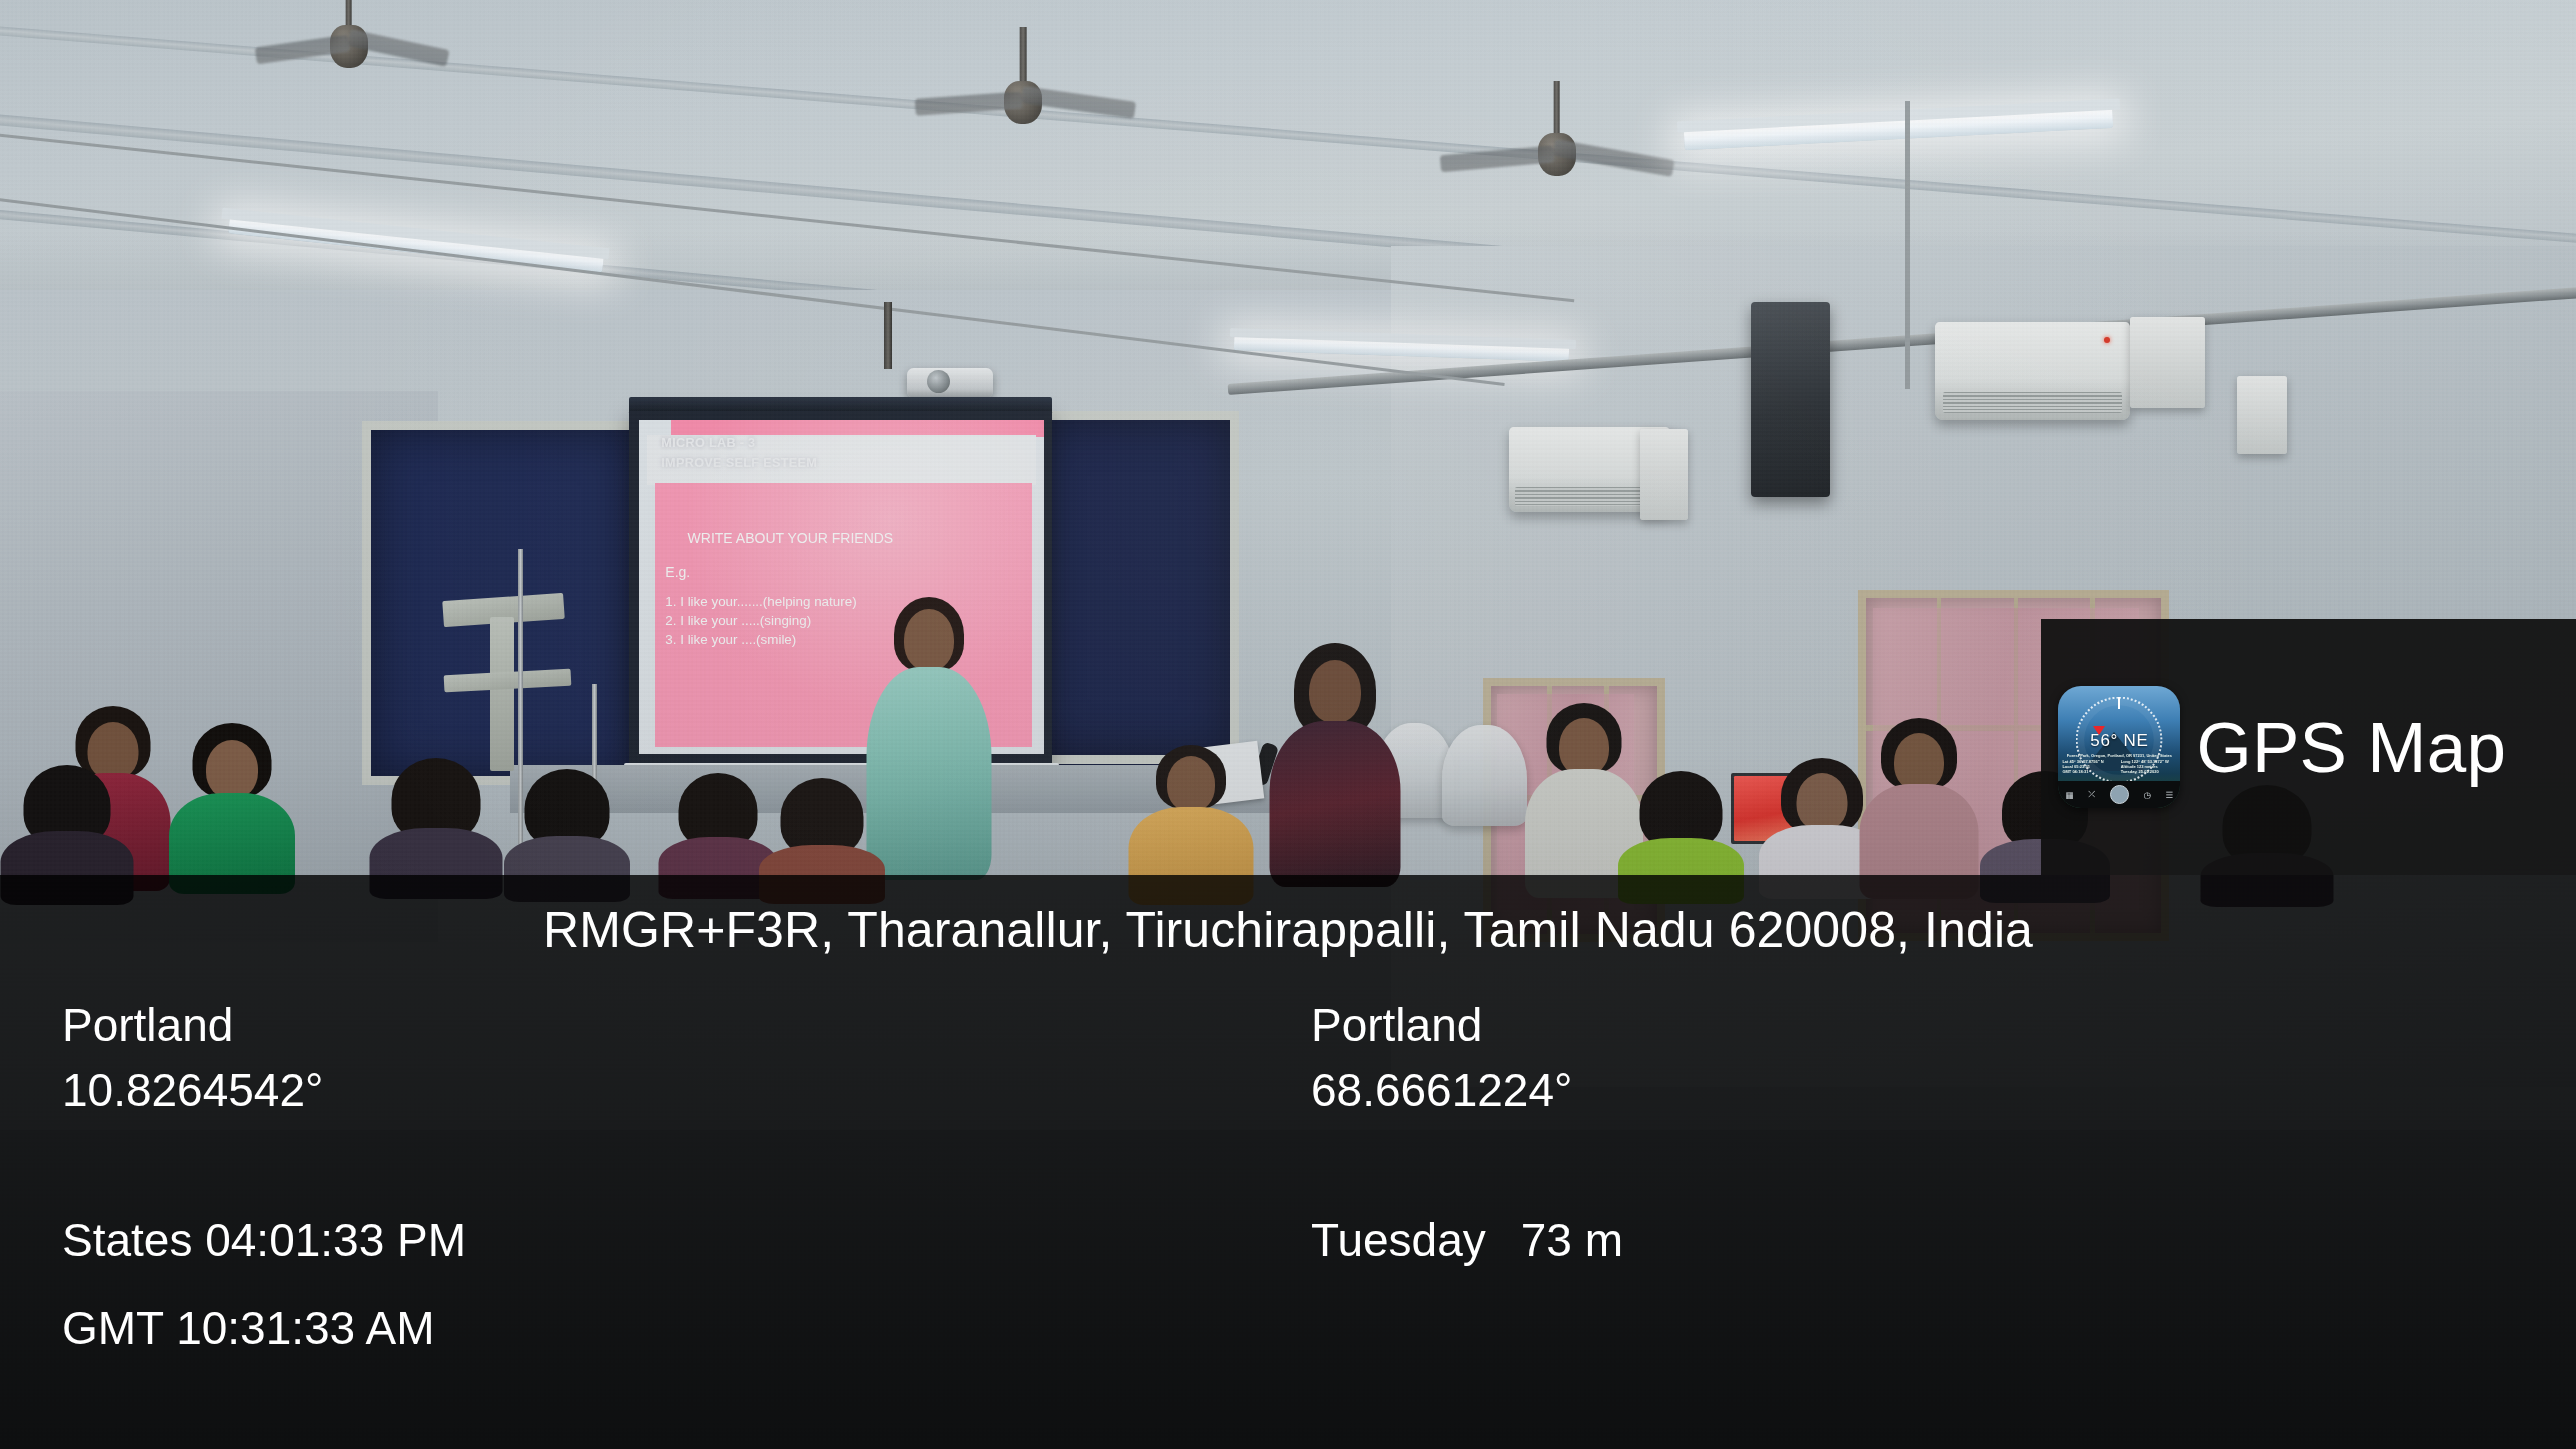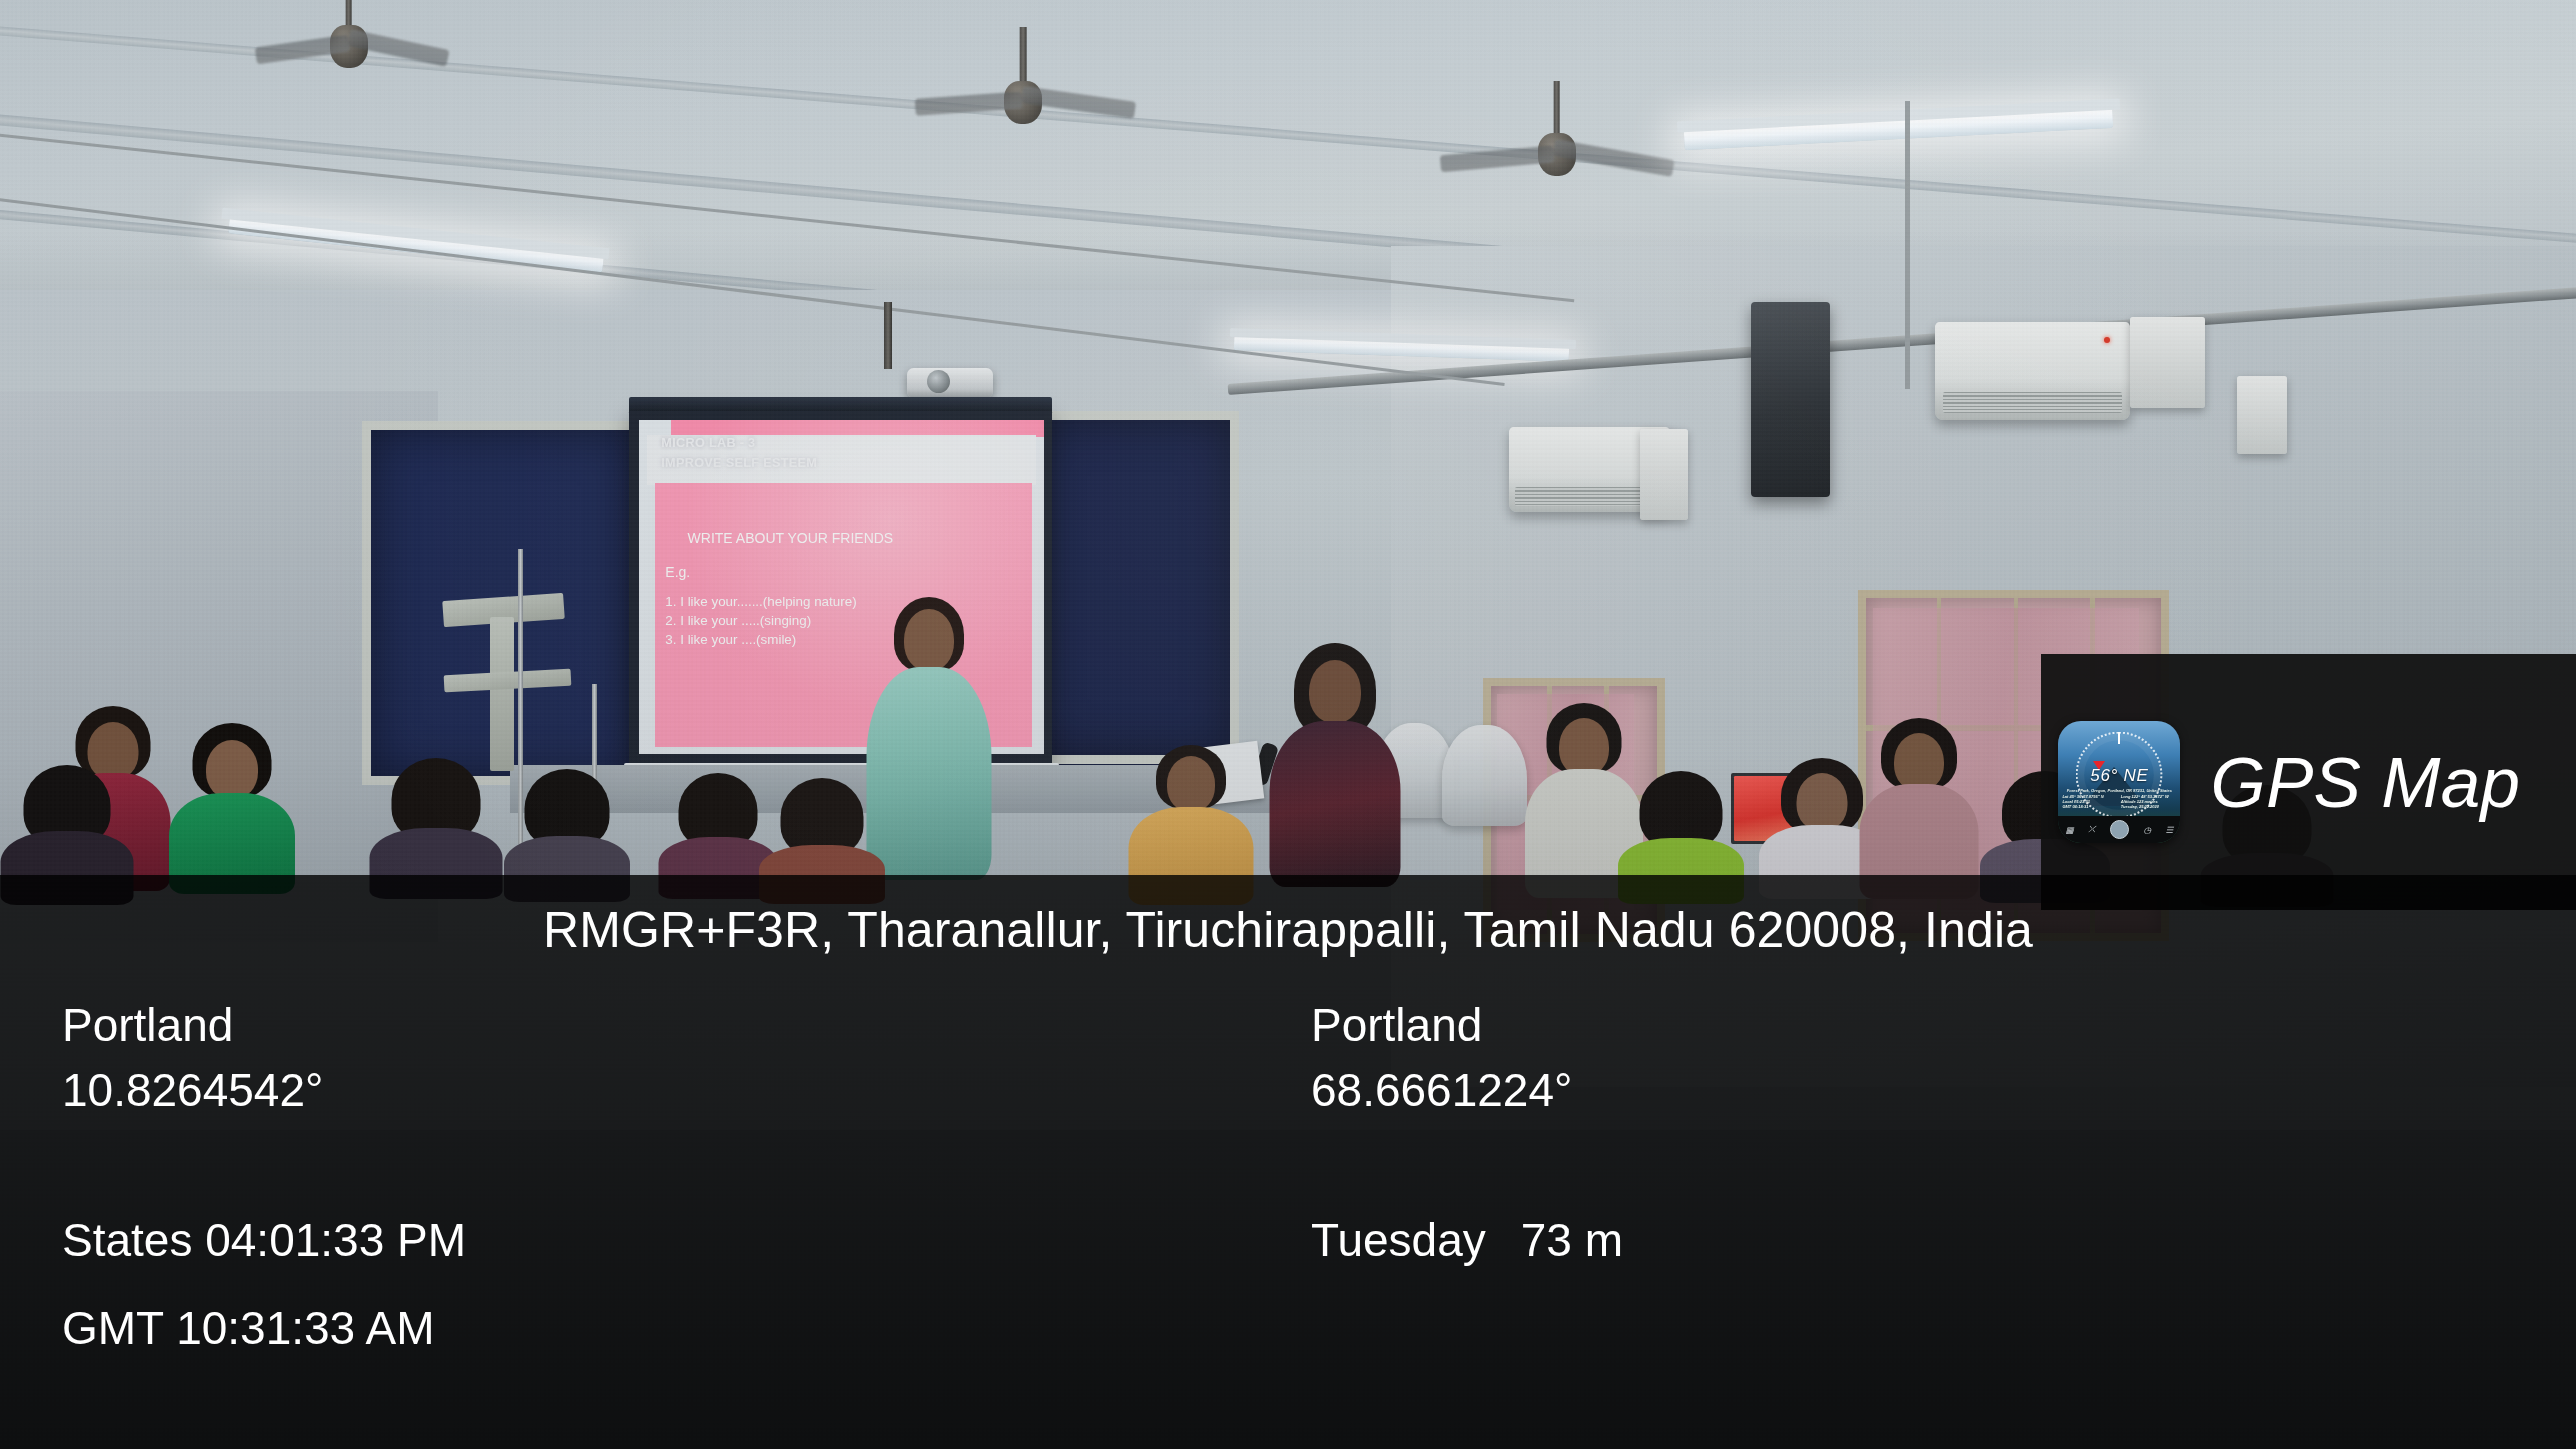--- a/index.html
+++ b/index.html
@@ -391,29 +391,28 @@
     font-size: 46px;
     line-height: 1.0;
     white-space: nowrap;
   }
   .alt-gap { display: inline-block; width: 35px; }
 
   
   .wm {
     position: absolute;
     left: 2041px;
-    top: 654px;
+    top: 619px;
     width: 535px;
     height: 256px;
     background: rgba(16,16,16,0.94);
     display: flex;
     align-items: center;
     padding: 0 12px 0 17.4px;
     box-sizing: border-box;
-    font-style: italic;
   }
   .wm-icon {
     position: relative;
     width: 122px; height: 122px;
     border-radius: 23px;
     overflow: hidden;
     flex: 0 0 auto;
     background: linear-gradient(180deg, #6fa8d4 0%, #3e7fb4 28%, #1e4e74 55%, #153c52 72%, #1d4438 86%, #24533e 100%);
     box-shadow: 0 2.7px 8px rgba(0,0,0,0.5);
   }
@@ -492,21 +491,21 @@
     color: #cfd6da;
     font-size: 8.7px;
   }
   .wm-icon .shutter {
     width: 17.4px; height: 17.4px;
     border-radius: 50%;
     background: #8ea3b1;
     border: 1.3px solid #c9d4da;
   }
   .wm-text {
-    margin-left: 30px;
+    margin-left: 16px;
     display: flex;
     flex-direction: column;
     justify-content: space-between;
     flex: 1 1 auto;
   }
   .wm-title {
     color: #ffffff;
     font-size: 71px;
     line-height: 1.0;
     font-weight: 400;

